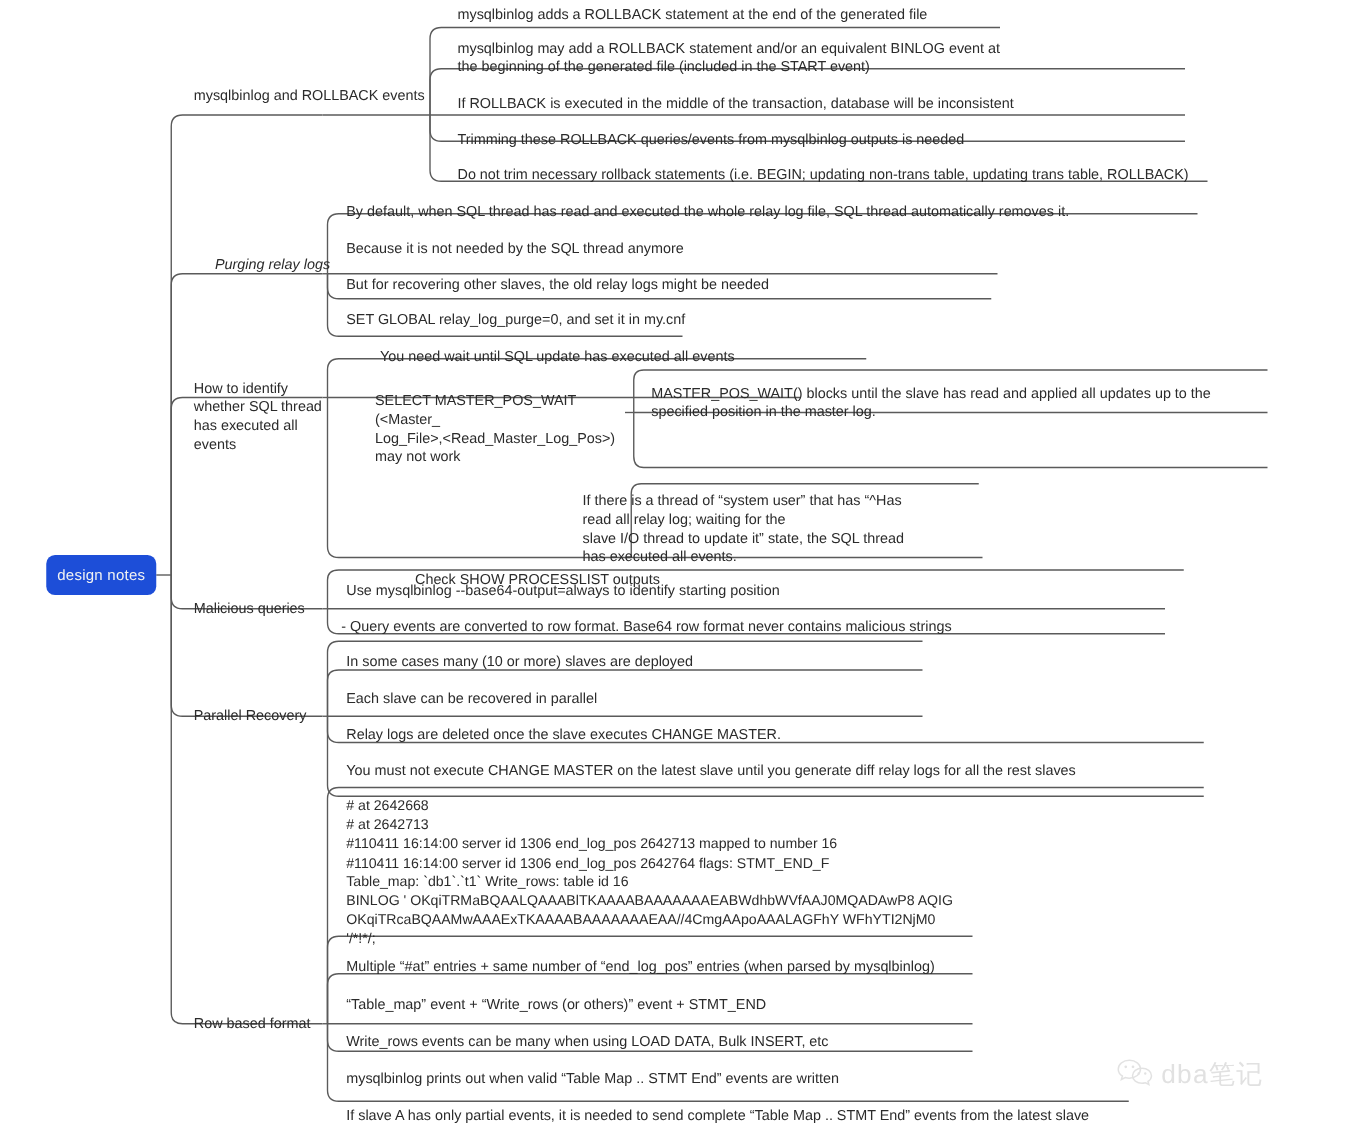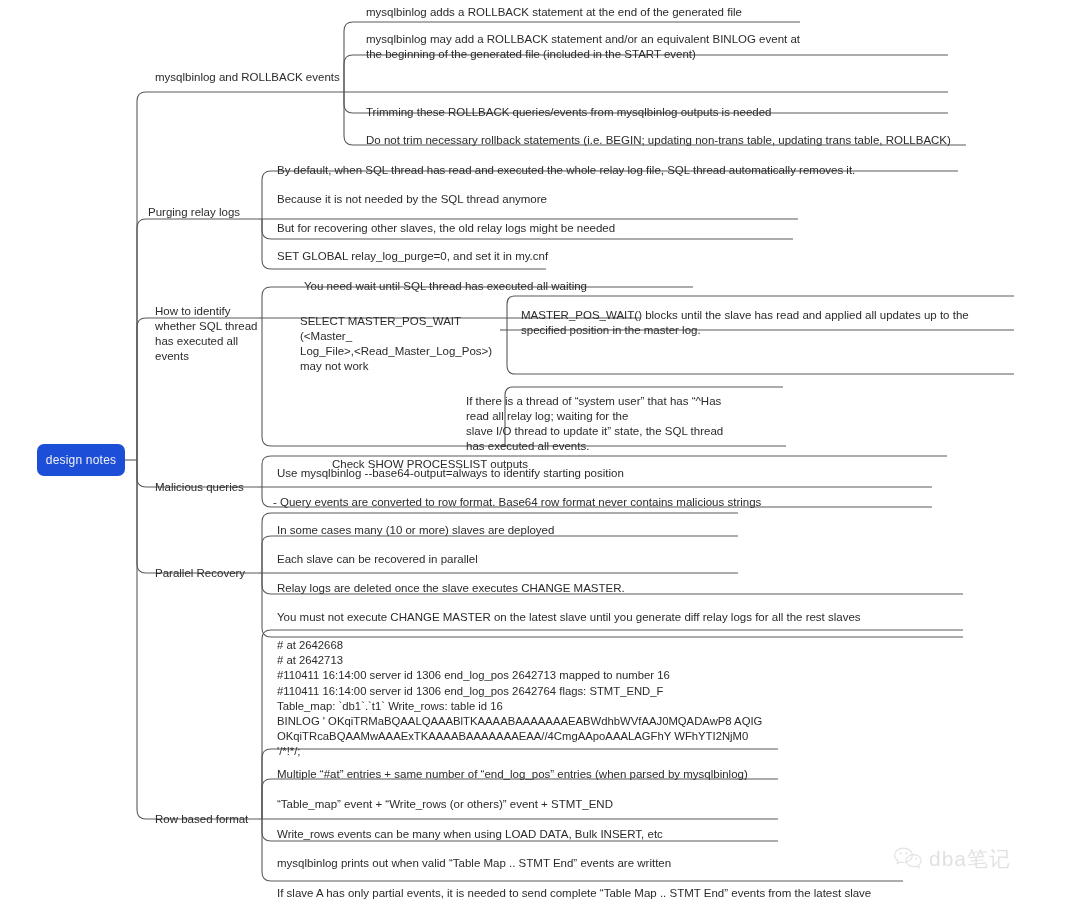--- a/index.html
+++ b/index.html
@@ -154,36 +154,37 @@
 
   <div class="root-node">
     <span>design notes</span>
   </div>
 
   <div class="branch-label" style="left:155px; top:70px;">mysqlbinlog and ROLLBACK events</div>
 
   <div class="leaf" style="left:366px; top:5px; width:440px;">mysqlbinlog adds a ROLLBACK statement at the end of the generated file</div>
   <div class="leaf" style="left:366px; top:32px; width:580px;">mysqlbinlog may add a ROLLBACK statement and/or an equivalent BINLOG event at
 the beginning of the generated file (included in the START event)</div>
+  <div class="leaf" style="left:366px; top:76px; width:580px;">If ROLLBACK is executed in the middle of the transaction, database will be inconsistent</div>
   <div class="leaf" style="left:366px; top:105px; width:580px;">Trimming these ROLLBACK queries/events from mysqlbinlog outputs is needed</div>
   <div class="leaf" style="left:366px; top:133px; width:600px;">Do not trim necessary rollback statements (i.e. BEGIN; updating non-trans table, updating trans table, ROLLBACK)</div>
 
-  <div class="branch-label" style="left:148px; top:205px;">Purging relay logs</div>
+  <div class="branch-label" style="left:172px; top:205px;font-style:italic;">Purging relay logs</div>
 
   <div class="leaf" style="left:277px; top:163px; width:690px;">By default, when SQL thread has read and executed the whole relay log file, SQL thread automatically removes it.</div>
   <div class="leaf" style="left:277px; top:192px; width:520px;">Because it is not needed by the SQL thread anymore</div>
   <div class="leaf" style="left:277px; top:221px; width:520px;">But for recovering other slaves, the old relay logs might be needed</div>
   <div class="leaf" style="left:277px; top:249px; width:300px;">SET GLOBAL relay_log_purge=0, and set it in my.cnf</div>
 
   <div class="branch-label" style="left:155px; top:304px; width:110px;">How to identify
 whether SQL thread
 has executed all
 events</div>
 
-  <div class="leaf" style="left:304px; top:279px; width:400px;">You need wait until SQL thread has executed all waiting</div>
+  <div class="leaf" style="left:304px; top:279px; width:400px;">You need wait until SQL update has executed all events</div>
   <div class="leaf" style="left:300px; top:314px; width:200px;">SELECT MASTER_POS_WAIT (&lt;Master_
 Log_File&gt;,&lt;Read_Master_Log_Pos&gt;)
 may not work</div>
   <div class="leaf" style="left:300px; top:457px; width:210px;margin-left:32px;">Check SHOW PROCESSLIST outputs</div>
 
   <div class="leaf" style="left:521px; top:308px; width:480px;">MASTER_POS_WAIT() blocks until the slave has read and applied all updates up to the
 specified position in the master log.</div>
   <div class="leaf" style="left:466px; top:394px; width:330px;">If there is a thread of “system user” that has “^Has
 read all relay log; waiting for the
 slave I/O thread to update it” state, the SQL thread

